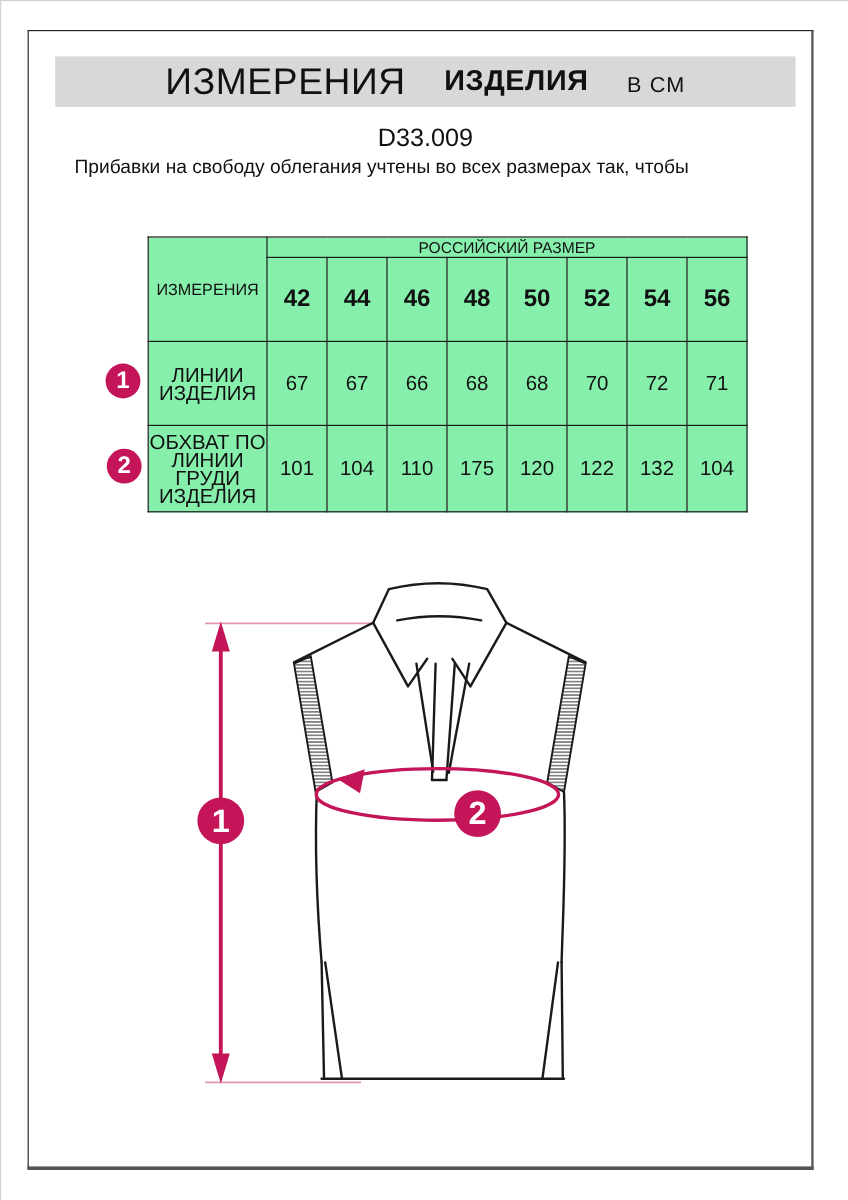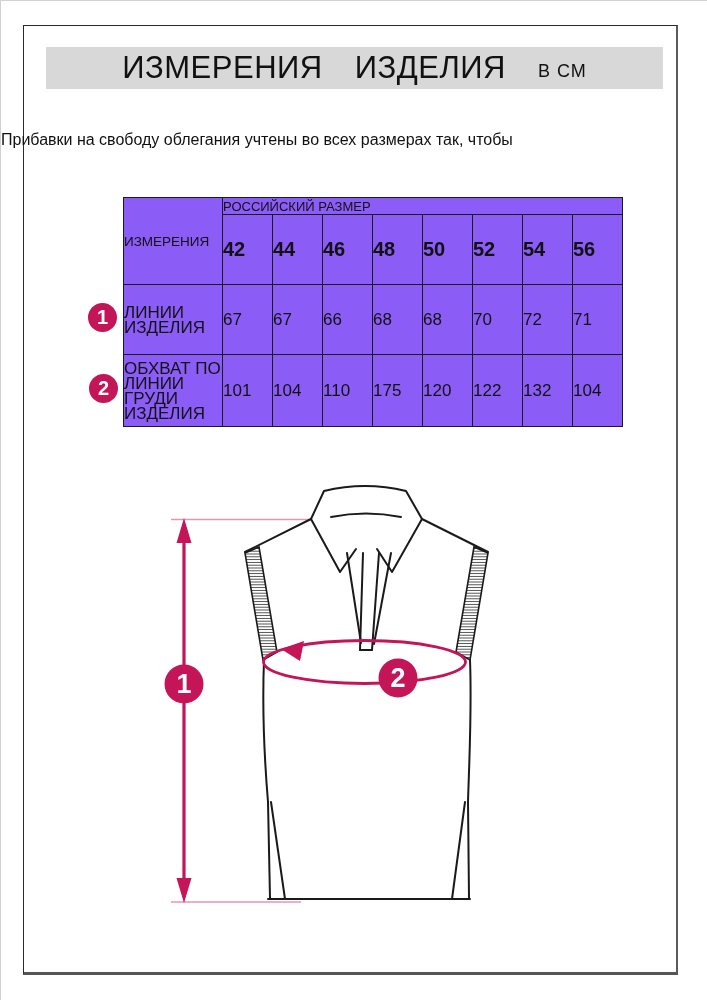--- a/index.html
+++ b/index.html
@@ -11,35 +11,35 @@
   .sheet{
     position:absolute;left:22px;top:24px;width:655px;height:950px;
     border:1.5px solid #2a2a2a;border-right:2px solid #5a5a5a;border-bottom:3px solid #555;
     box-sizing:border-box;background:#fff;
   }
   .titlebar{
     position:absolute;left:45px;top:46px;width:617px;height:42px;background:#D8D8D8;
     display:flex;align-items:center;justify-content:center;gap:32px;
   }
   .titlebar .t1{font-size:31px;font-weight:400;letter-spacing:.5px;}
-  .titlebar .t2{font-size:31px;font-weight:400;letter-spacing:.5px;}
+  .titlebar .t2{font-size:24px;font-weight:700;letter-spacing:.5px;}
   .titlebar .t3{font-size:18px;font-weight:400;letter-spacing:1px;position:relative;top:3px;}
   .code{
     position:absolute;left:0;top:103px;width:707px;text-align:center;
     font-size:21px;font-weight:400;
   }
   .para{
-    position:absolute;left:0;top:129px;width:573px;text-align:left;
+    position:absolute;left:0;top:129px;width:573px;text-align:right;
     font-size:16px;line-height:20px;font-weight:400;
   }
   table.size-table{
     position:absolute;left:122px;top:196px;border-collapse:collapse;table-layout:fixed;
   }
   table.size-table td{
-    border:1.5px solid #1a1a1a;vertical-align:middle;padding:0;background:#8b5cf6;
+    border:1.5px solid #1a1a1a;text-align:center;vertical-align:middle;padding:0;background:#86efac;
   }
   td.meas{width:98px;font-size:13.5px;}
   td.group{height:16px;font-size:13px;}
   tr.sizes td{width:49px;height:69px;font-size:20px;font-weight:700;}
   tr.vals td{height:69px;font-size:17px;}
   tr.vals2 td{height:71px;font-size:17px;}
   td.rlabel{font-size:12px;line-height:15px;padding:0 4px;}
   .badge{
     position:absolute;width:29px;height:29px;border-radius:50%;
     color:#fff;font-weight:700;font-size:20px;line-height:29px;text-align:center;
@@ -56,20 +56,21 @@
 
 <div class="screen">
   <div class="sheet"></div>
 
   <div class="titlebar">
     <span class="t1">ИЗМЕРЕНИЯ</span>
     <span class="t2">ИЗДЕЛИЯ</span>
     <span class="t3">В СМ</span>
   </div>
 
+  <div class="code">D33.009</div>
 
   <div class="para">
     <div>Прибавки на свободу облегания учтены во всех размерах так, чтобы</div>
   </div>
 
   <table class="size-table">
     <tbody>
       <tr>
         <td class="meas" rowspan="2">ИЗМЕРЕНИЯ</td>
         <td class="group" colspan="8">РОССИЙСКИЙ РАЗМЕР</td>

